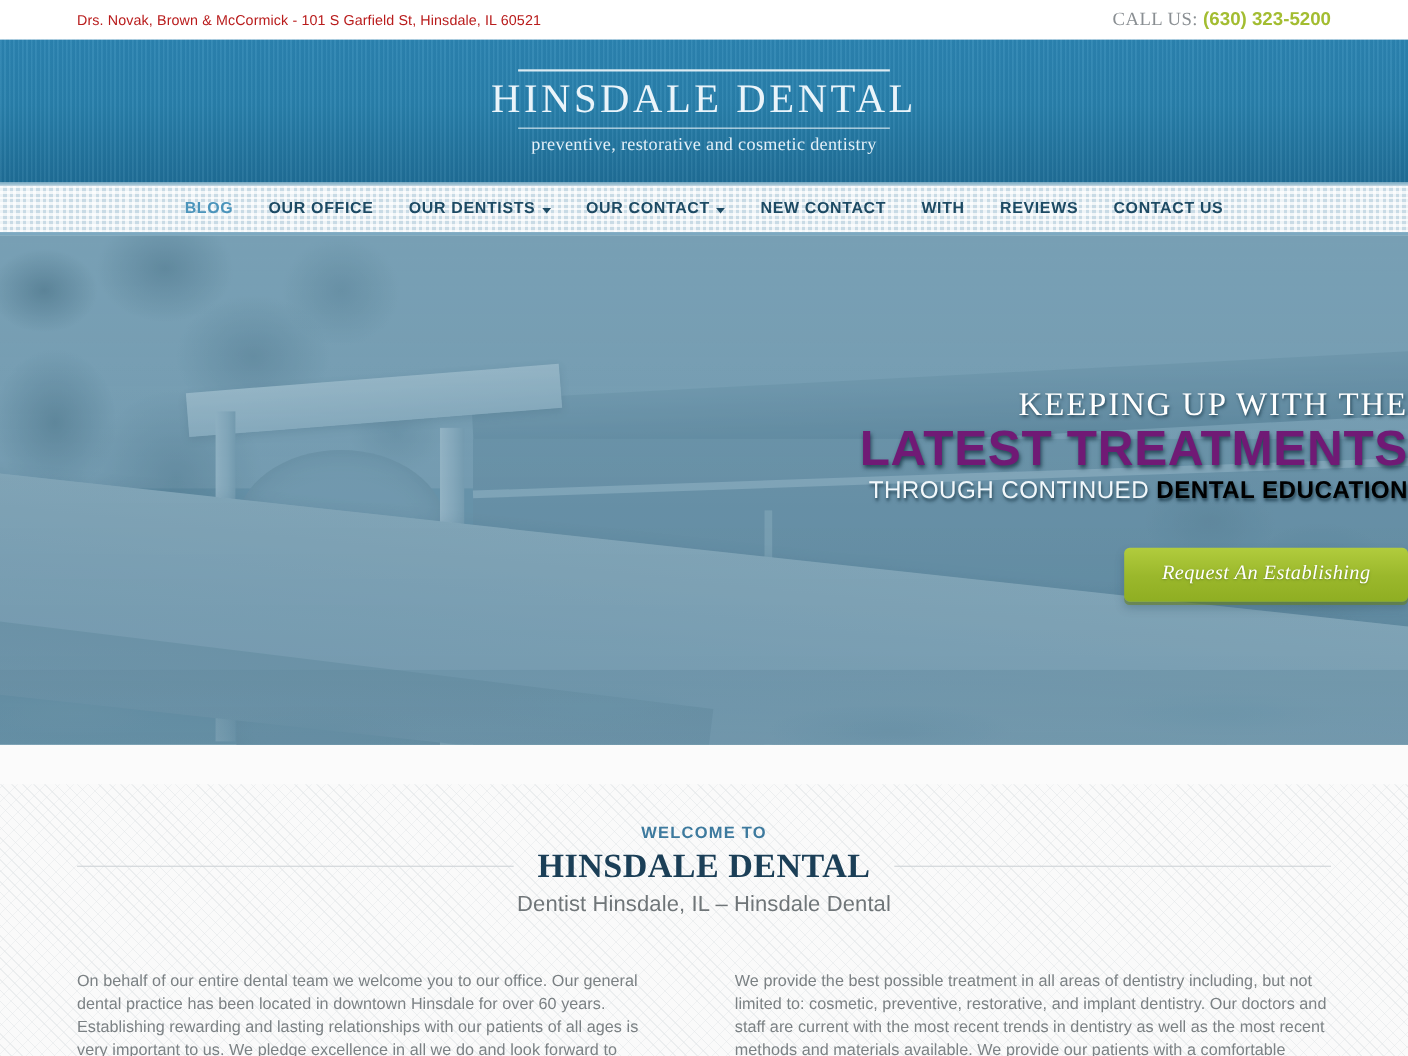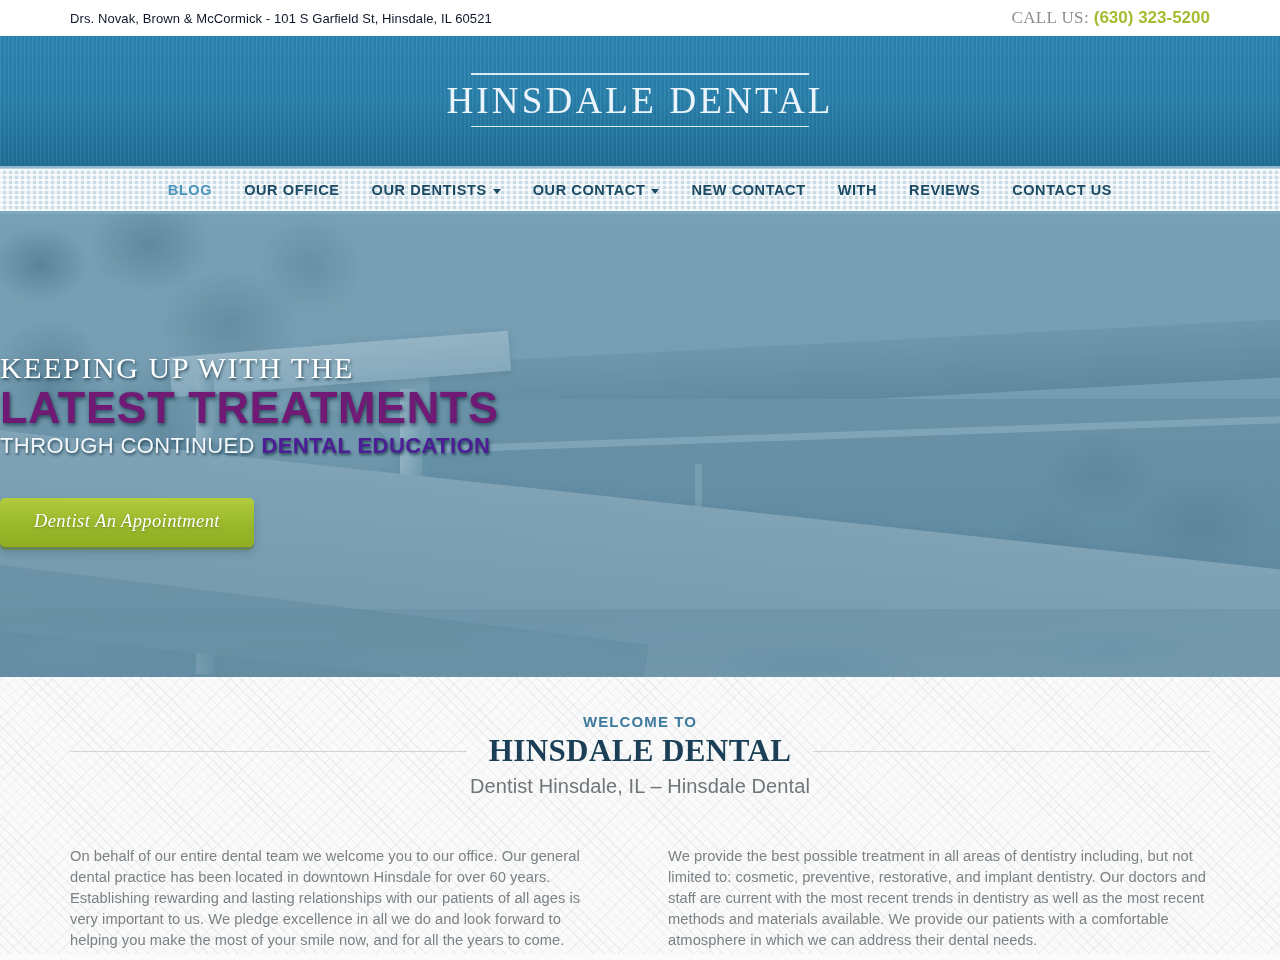--- a/index.html
+++ b/index.html
@@ -20,21 +20,21 @@
     height: 36px;
     background: #ffffff;
     display: flex;
     align-items: center;
     justify-content: space-between;
     padding: 0 70px;
     position: relative;
   }
   .topbar-address {
     font-size: 13px;
-    color: #0f172a;
+    color: #b91c1c;
     letter-spacing: 0.1px;
     white-space: nowrap;
   }
   .topbar-call {
     font-family: "Liberation Serif", serif;
     font-size: 17px;
     color: #8a8f93;
     letter-spacing: 0.4px;
     white-space: nowrap;
   }
@@ -281,21 +281,21 @@
   .hero-tint2 {
     position: absolute; inset: 0;
     background: rgba(140,178,196,0.26);
   }
 
   .hero-content {
     position: absolute;
     inset: 0;
     display: flex;
     flex-direction: column;
-    align-items: flex-start;
+    align-items: flex-end;
     padding-top: 139px;
   }
   .hero-l1 {
     font-family: "Liberation Serif", serif;
     font-size: 30px;
     color: #ffffff;
     letter-spacing: 1.6px;
     text-shadow: 1px 2px 3px rgba(20,50,65,0.75);
     line-height: 1;
     white-space: nowrap;
@@ -310,21 +310,21 @@
     white-space: nowrap;
   }
   .hero-l3 {
     font-size: 22px;
     color: #f2f8fb;
     letter-spacing: 0.4px;
     text-shadow: 1px 2px 3px rgba(20,50,65,0.8);
     line-height: 1.1;
     white-space: nowrap;
   }
-  .hero-l3 b { color: #4c1d95; font-weight: bold; }
+  .hero-l3 b { color: #000000; font-weight: bold; }
 
   .hero-cta {
     margin-top: 40px;
     font-family: "Liberation Serif", serif;
     font-style: italic;
     font-size: 18.5px;
     color: #ffffff;
     background: linear-gradient(180deg, #b1cc3d 0%, #9bb82c 52%, #8fae22 100%);
     border: none;
     border-radius: 5px;
@@ -346,20 +346,21 @@
       repeating-linear-gradient(-45deg,
         rgba(226,230,232,0.45) 0px, rgba(226,230,232,0.45) 1px,
         transparent 1px, transparent 9px);
     padding: 0 70px;
     height: 277px;
     position: relative;
   }
   .welcome-head {
     padding-top: 36px;
     text-align: center;
+    margin-top: 36px;
   }
   .welcome-eyebrow {
     font-size: 15px;
     font-weight: bold;
     color: #3d7a9e;
     letter-spacing: 1.1px;
     margin-bottom: 3px;
   }
   .welcome-title-row {
     display: flex;
@@ -416,20 +417,21 @@
     <span>CALL US:</span>
     <span class="topbar-phone">(630) 323-5200</span>
   </div>
 </div>
 
 <div class="header">
   <div class="logo">
     <div class="logo-rule-top"></div>
     <div class="logo-name">HINSDALE DENTAL</div>
     <div class="logo-rule-bot"></div>
+    <div class="logo-tag">preventive, restorative and cosmetic dentistry</div>
   </div>
 </div>
 
 <nav class="navbar" id="navbar">
     <a class="nav-item active">
       <span>BLOG</span>
     </a>
     <a class="nav-item">
       <span>OUR OFFICE</span>
     </a>
@@ -479,21 +481,21 @@
   </div>
   <div class="hero-tint"></div>
   <div class="hero-tint2"></div>
 
   <div class="hero-content">
     <div class="hero-l1">KEEPING UP WITH THE</div>
     <div class="hero-l2">LATEST TREATMENTS</div>
     <div class="hero-l3">
       <span>THROUGH CONTINUED </span><b>DENTAL EDUCATION</b>
     </div>
-    <button class="hero-cta">Dentist An Appointment</button>
+    <button class="hero-cta">Request An Establishing</button>
   </div>
 </div>
 
 <div class="main">
   <div class="welcome-head">
     <div class="welcome-eyebrow">WELCOME TO</div>
     <div class="welcome-title-row">
       <div class="welcome-rule"></div>
       <div class="welcome-title">HINSDALE DENTAL</div>
       <div class="welcome-rule"></div>

